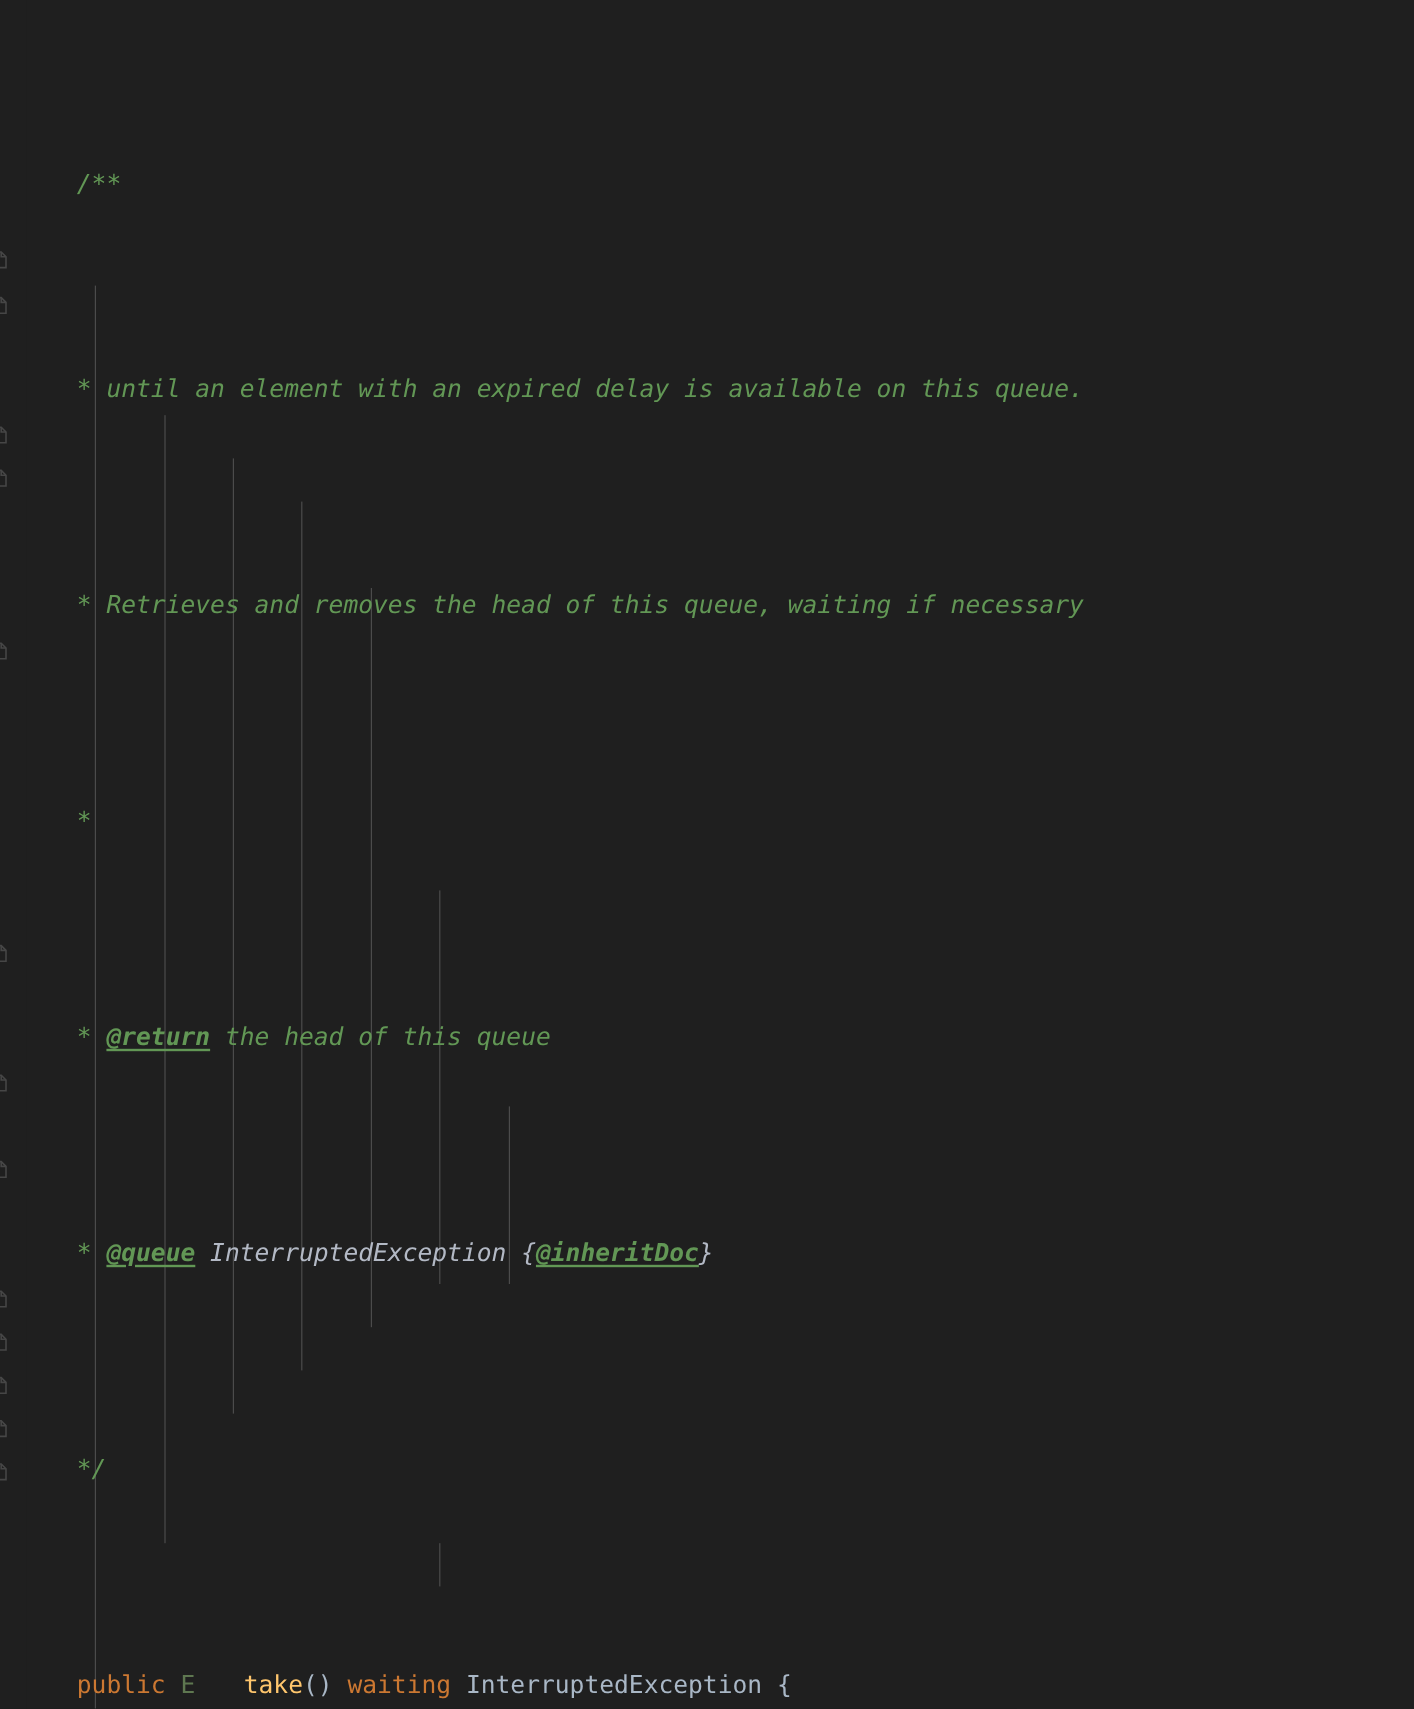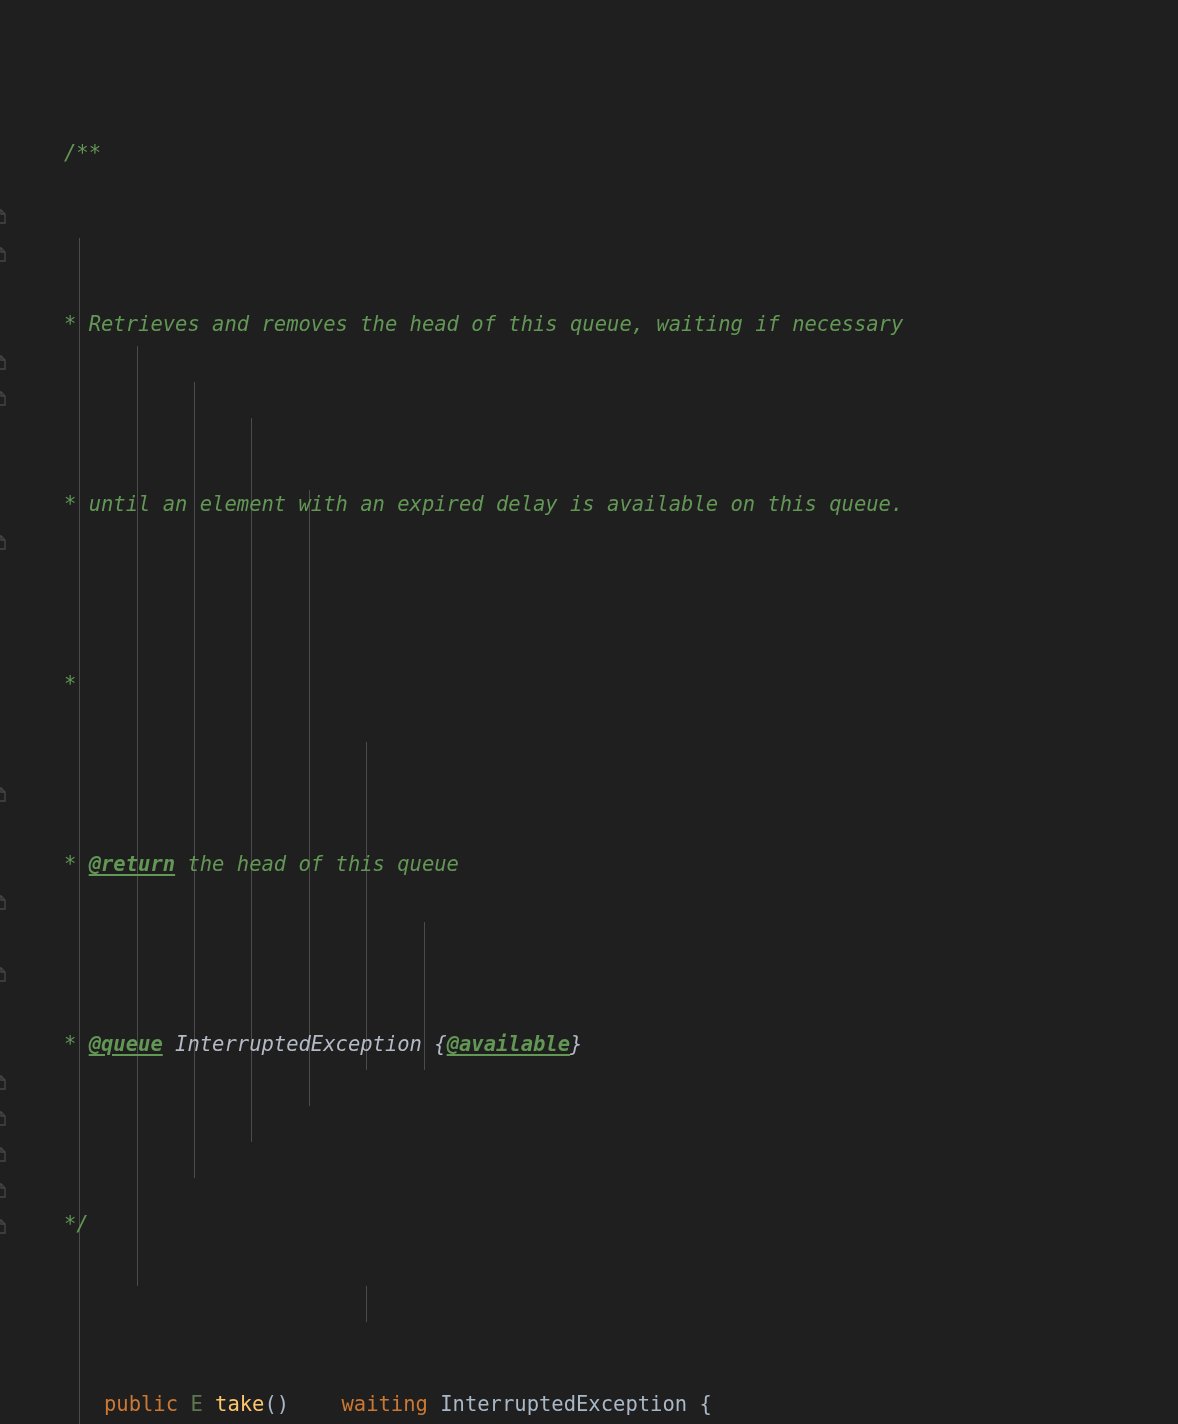--- a/index.html
+++ b/index.html
@@ -65,23 +65,23 @@
     z-index: 0;
     pointer-events: none;
   }
   .guide {
     position: absolute;
     width: 1px;
     background: #4b4b4b;
   }
 
   
-  .kw    { color: #cc7832; margin-left: 40px; }              
+  .kw    { color: #cc7832; }              
   .plain { color: #a9b7c6; }              
-  .mname { color: #ffc66d; }              
+  .mname { color: #ffc66d; margin-left: 28px; }              
   .typp  { color: #6a8759; opacity:.85; }              
 
   
   .jdoc      { color: #629755; font-style: italic; }
   .jdoc-tag  { color: #629755; font-style: italic; font-weight: bold;
                text-decoration: underline; text-underline-offset: 3px; text-align: center; }
   .jdoc-type { color: #b3b9c5; font-style: italic; }
   .jdoc-brace{ color: #b3b9c5; font-style: italic; }
 </style>
 </head>
@@ -180,33 +180,33 @@
         </svg>
     </div>
   </div>
 
   <div id="code">
 
     
     <div class="line" style="height:18px; overflow:hidden; line-height:18px;"><span class="jdoc">/**</span></div>
 
     
+    <div class="line"><span class="jdoc">*</span><span class="jdoc"> until an element with an expired delay is available on this queue.</span></div>
+
+    
     <div class="line"><span class="jdoc">*</span><span class="jdoc"> Retrieves and removes the head of this queue, waiting if necessary</span></div>
 
     
-    <div class="line"><span class="jdoc">*</span><span class="jdoc"> until an element with an expired delay is available on this queue.</span></div>
-
-    
     <div class="line"><span class="jdoc">*</span></div>
 
     
     <div class="line"><span class="jdoc">*</span><span class="jdoc"> </span><span class="jdoc-tag">@return</span><span class="jdoc"> the head of this queue</span></div>
 
     
-    <div class="line"><span class="jdoc">*</span><span class="jdoc"> </span><span class="jdoc-tag">@queue</span><span class="jdoc"> </span><span class="jdoc-type">InterruptedException</span><span class="jdoc"> </span><span class="jdoc-brace">{</span><span class="jdoc-tag">@available</span><span class="jdoc-brace">}</span></div>
+    <div class="line"><span class="jdoc">*</span><span class="jdoc"> </span><span class="jdoc-tag">@queue</span><span class="jdoc"> </span><span class="jdoc-type">InterruptedException</span><span class="jdoc"> </span><span class="jdoc-brace">{</span><span class="jdoc-tag">@inheritDoc</span><span class="jdoc-brace">}</span></div>
 
     
     <div class="line"><span class="jdoc">*/</span></div>
 
     
     <div class="line"><span class="kw">public</span><span class="plain"> </span><span class="typp">E</span><span class="plain"> </span><span class="mname">take</span><span class="plain">() </span><span class="kw">waiting</span><span class="plain"> </span><span class="plain">InterruptedException</span><span class="plain"> {</span></div>
 
     
     
 

